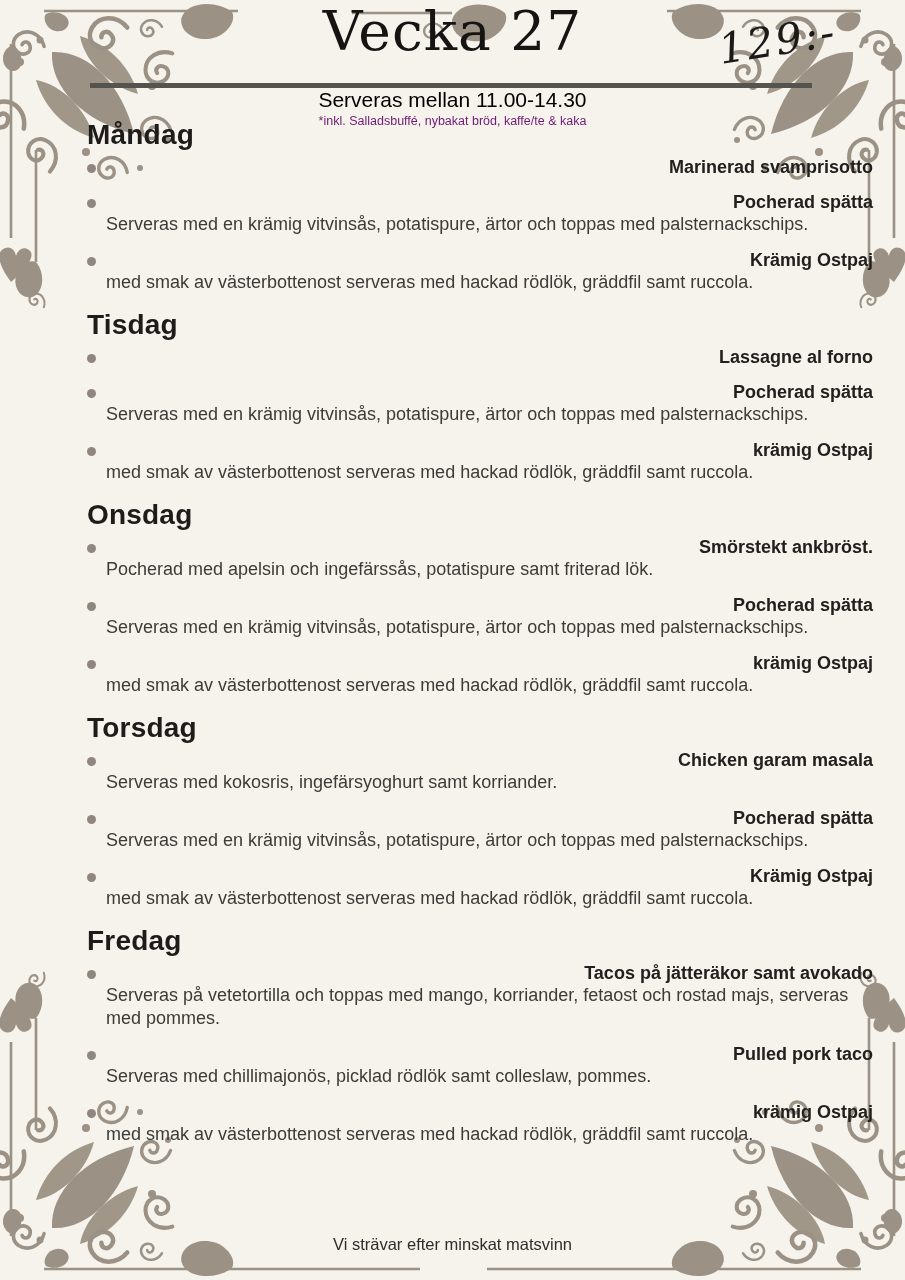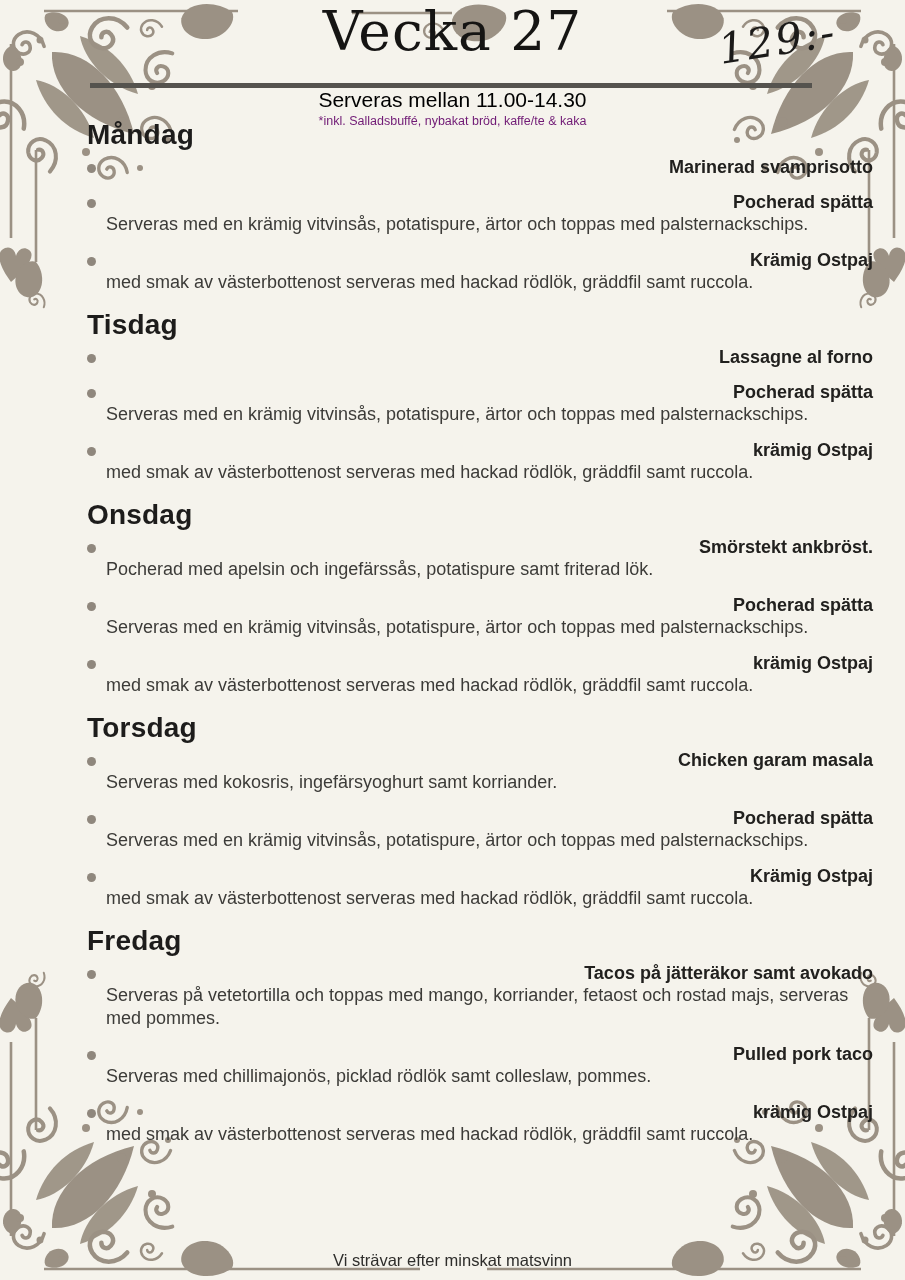--- a/index.html
+++ b/index.html
@@ -70,21 +70,21 @@
   }
   .item-title {
     font-size:18px; font-weight:700;
     line-height:21px; color:#21201e;text-align:right;
   }
   .item-desc {
     font-size:18px; font-weight:400;
     line-height:23px; color:#3c3b38;
   }
   .footer {
-    position:absolute; left:0; right:0; bottom:8px;
+    position:absolute; left:0; right:0; bottom:24px;
     text-align:center;
     font-size:16.5px; color:#2e2d2b;
   }
   .footer div { line-height:23px; }
 </style>
 </head>
 <body>
 
 <div class="page">
 

